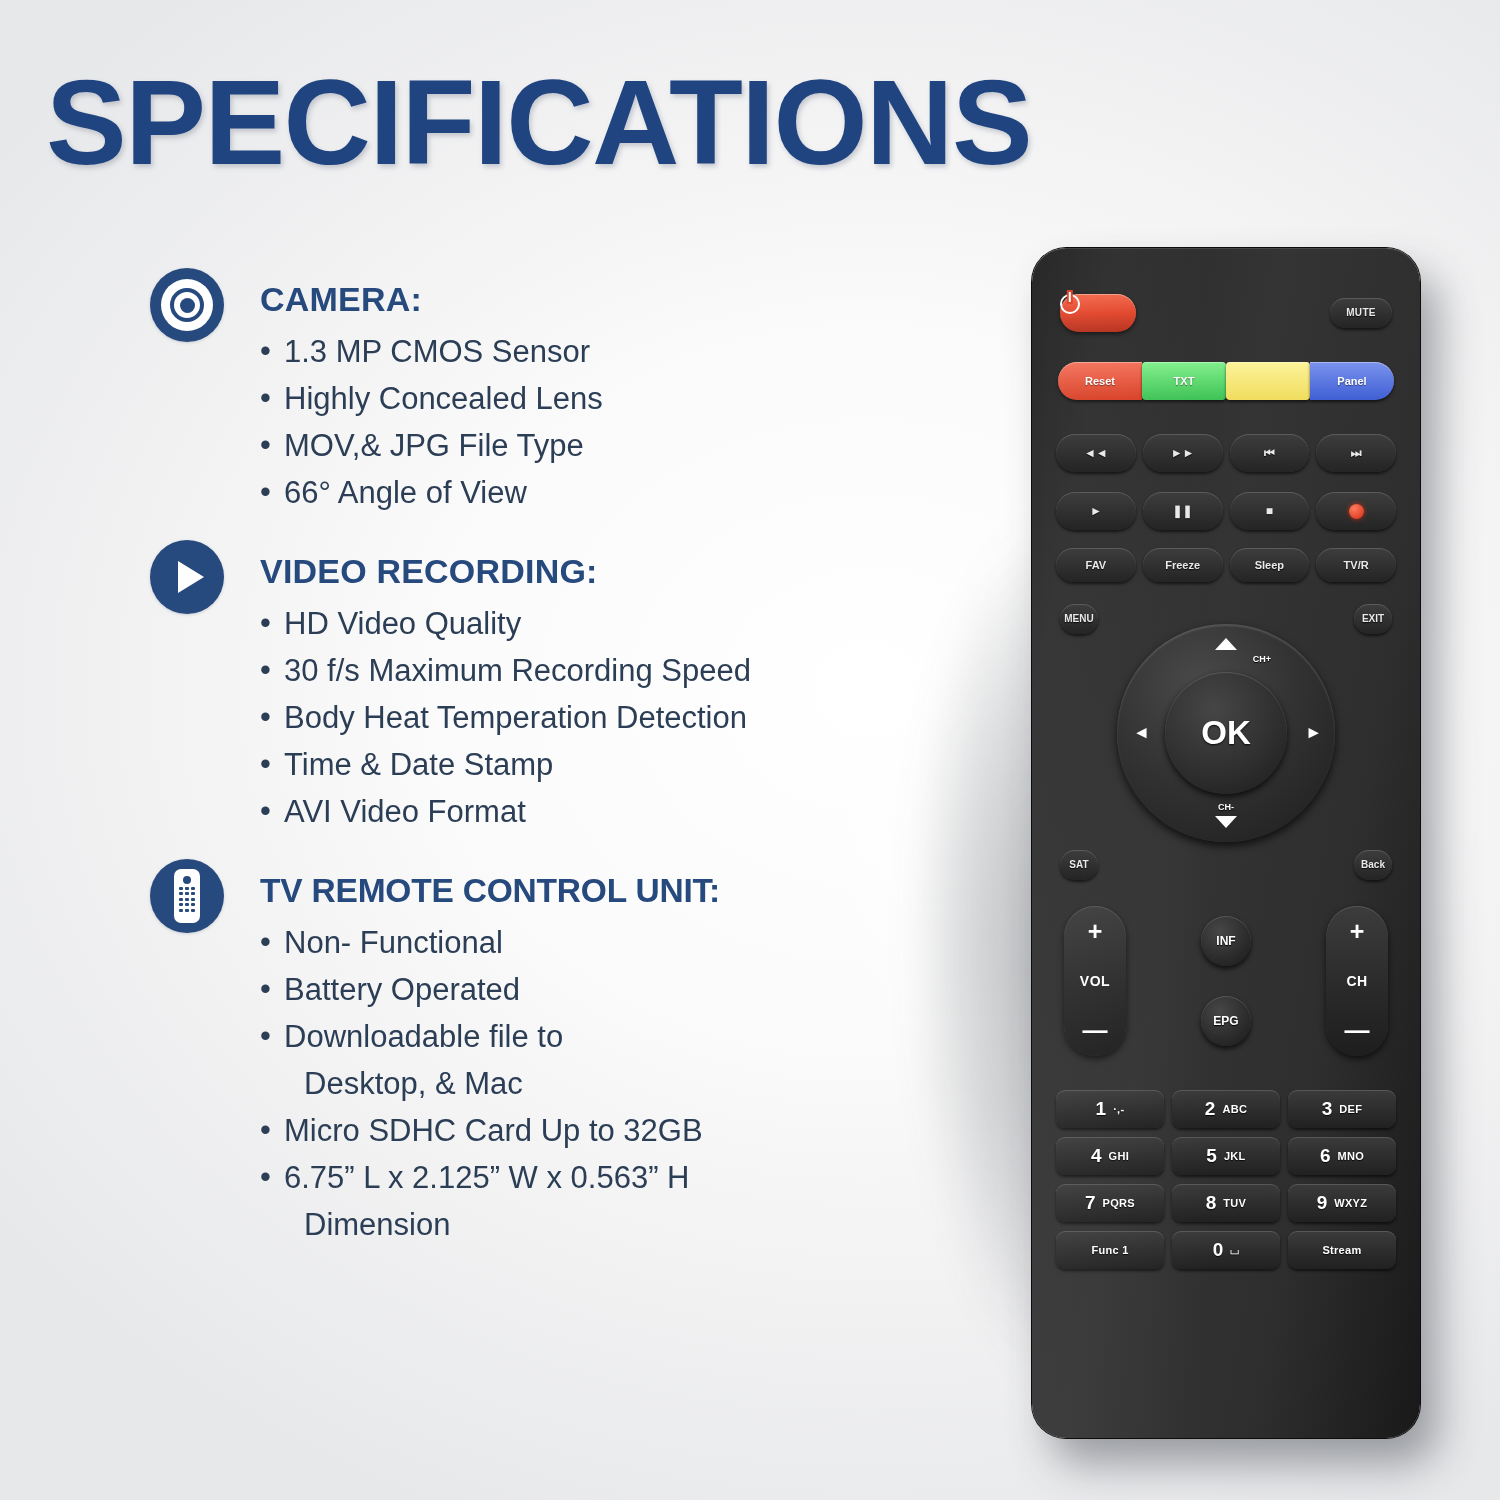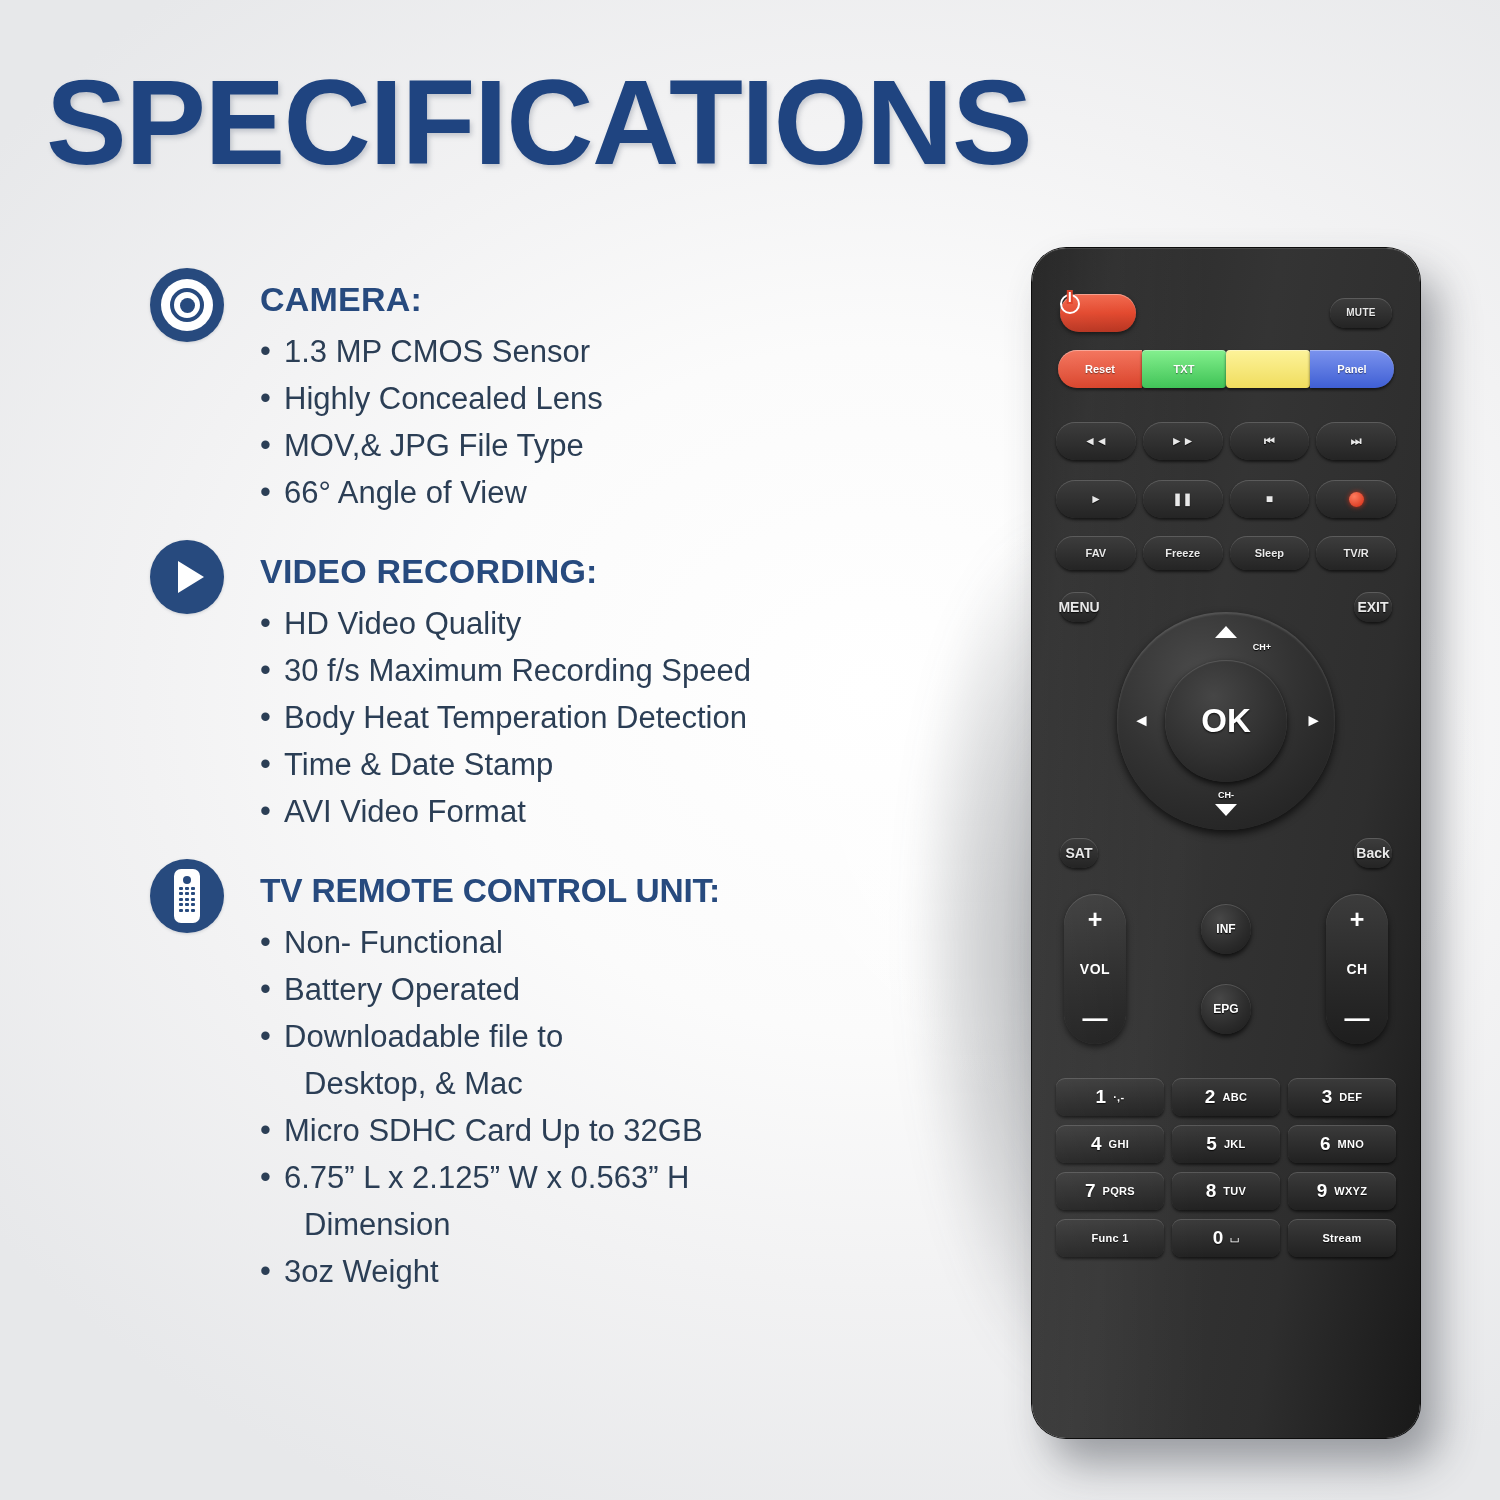--- a/index.html
+++ b/index.html
@@ -169,21 +169,21 @@
     position: relative;
   }
   .pw-glyph::after{
     content:""; position:absolute; left:50%; top:-4px;
     width:2.4px; height:10px; background:#fff; transform: translateX(-50%);
     box-shadow: 0 0 0 2px rgba(226,69,42,.95);
   }
   .btn-mute { width: 62px; height: 30px; font-size: 10px; letter-spacing: .3px; }
 
   
-  .r-color { margin-top: 4px; padding: 14px 4px; }
+  .r-color { margin-top: 16px; padding: 14px 4px; }
   .cbtn {
     flex: 1; height: 38px;
     display:flex; align-items:center; justify-content:center;
     font-size: 11px; font-weight: 700; color: #fff;
     text-shadow: 0 1px 1px rgba(0,0,0,.45);
     box-shadow: inset 0 1px 0 rgba(255,255,255,.35), 0 2px 3px rgba(0,0,0,.6);
   }
   .c-red   { background: linear-gradient(180deg,#f4725a,#d83f26); border-radius: 999px 6px 6px 999px; }
   .c-green { background: linear-gradient(180deg,#83f08d,#3ec255); border-radius: 4px; }
   .c-yellow{ background: linear-gradient(180deg,#fdf39a,#f0dd5e); border-radius: 4px; }
@@ -195,21 +195,21 @@
   .tb { font-size: 15px; }
   .btn-rec .dot { width: 15px; height: 15px; border-radius: 50%;
     background: radial-gradient(circle at 35% 30%, #ff7c5e, #d32a12);
     box-shadow: 0 0 5px rgba(214,45,20,.9); }
 
   .r-fn { margin-top: 18px; display: grid; grid-template-columns: repeat(4,1fr); gap: 7px; padding: 0 2px; }
   .r-fn .btn { height: 34px; font-size: 11px; border-radius: 999px; }
 
   
   .r-me { margin-top: 22px; display:flex; justify-content: space-between; padding: 0 6px; }
-  .rnd { width: 38px; height: 30px; border-radius: 999px; font-size: 14px; }
+  .rnd { width: 38px; height: 30px; border-radius: 999px; font-size: 10px; }
 
   
   .dpad-area { position: relative; height: 232px; margin-top: -10px; }
   .dpad {
     position: absolute; left: 50%; top: 0; transform: translateX(-50%);
     width: 218px; height: 218px; border-radius: 50%;
     background: radial-gradient(circle at 38% 28%, #4a4a4a 0%, #333 45%, #1d1d1d 100%);
     box-shadow: inset 0 2px 2px rgba(255,255,255,.14), 0 4px 8px rgba(0,0,0,.7);
   }
   .dpad-inner {
@@ -354,21 +354,20 @@
       <div class="sec-body">
         <div class="sec-head wide">TV REMOTE CONTROL UNIT:</div>
         <ul class="bullets">
           <li class="bullet">Non- Functional</li>
           <li class="bullet">Battery Operated</li>
           <li class="bullet">Downloadable file to</li>
           <li class="cont">Desktop, &amp; Mac</li>
           <li class="bullet">Micro SDHC Card Up to 32GB</li>
           <li class="bullet">6.75” L x 2.125” W x 0.563” H</li>
           <li class="cont">Dimension</li>
-          <li class="bullet">3oz Weight</li>
         </ul>
       </div>
     </div>
 
   </div>
 
   <div class="remote-wrap">
     <div class="remote-shadow"></div>
     <div class="remote">
 

